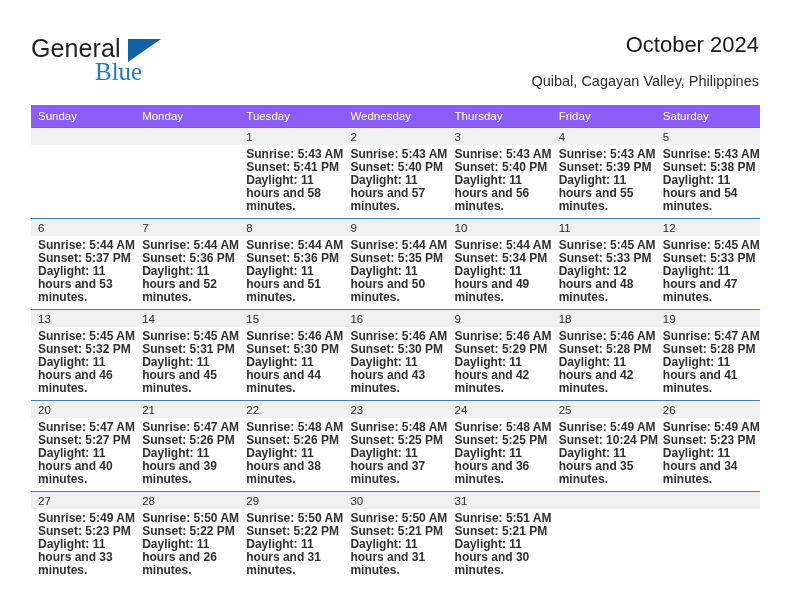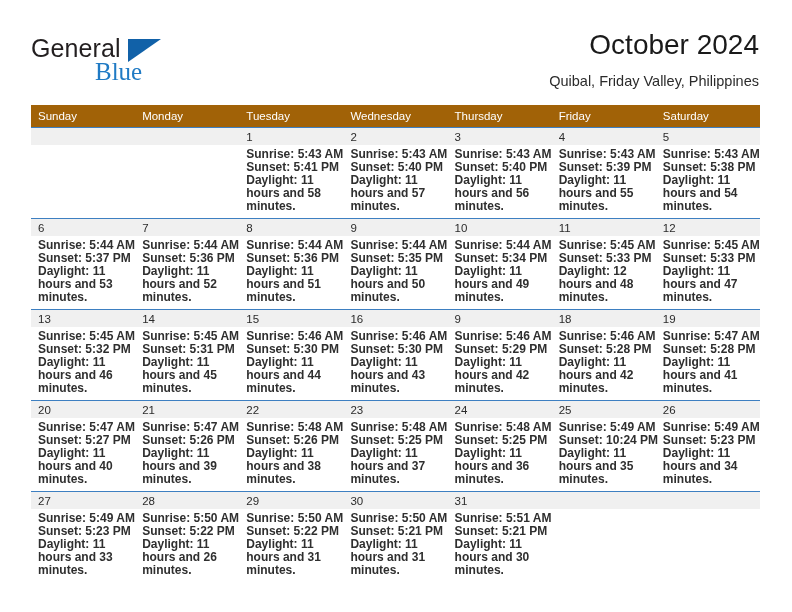--- a/index.html
+++ b/index.html
@@ -64,21 +64,21 @@
     border-bottom: 23px solid transparent;
   }
 
   .title-block {
     position: absolute;
     right: 0;
     top: 0;
     text-align: right;
   }
   .cal-title {
-    font-size: 28px;
+    font-size: 22px;
     color: #1a1a1a;
     line-height: 34px;
     white-space: nowrap;
     font-weight: normal;
     margin: 0;
     text-align: right;
   }
   .cal-subtitle {
     font-size: 14.5px;
     color: #2b2b2b;
@@ -92,21 +92,21 @@
     position: absolute;
     left: 31px;
     top: 105px;
     width: 729px;
     border-collapse: collapse;
     table-layout: fixed;
   }
   .calendar col { width: 104.14px; }
 
   .dow-row th {
-    background: #a16207;
+    background: #8b5cf6;
     color: #ffffff;
     font-size: 11.5px;
     font-weight: normal;
     text-align: left;
     padding: 5px 0 5px 7px;
     height: 11px;
     border: none;
   }
 
   .week-row td {
@@ -152,21 +152,21 @@
   <div class="masthead">
 
     <div class="brand">
       <span class="brand-general">General</span>
       <span class="brand-triangle"></span>
       <span class="brand-blue">Blue</span>
     </div>
 
     <div class="title-block">
       <h1 class="cal-title">October 2024</h1>
-      <div class="cal-subtitle">Quibal, Friday Valley, Philippines</div>
+      <div class="cal-subtitle">Quibal, Cagayan Valley, Philippines</div>
     </div>
 
   </div>
 
   <table class="calendar">
     <colgroup>
       <col>
         <col>
         <col>
         <col>

